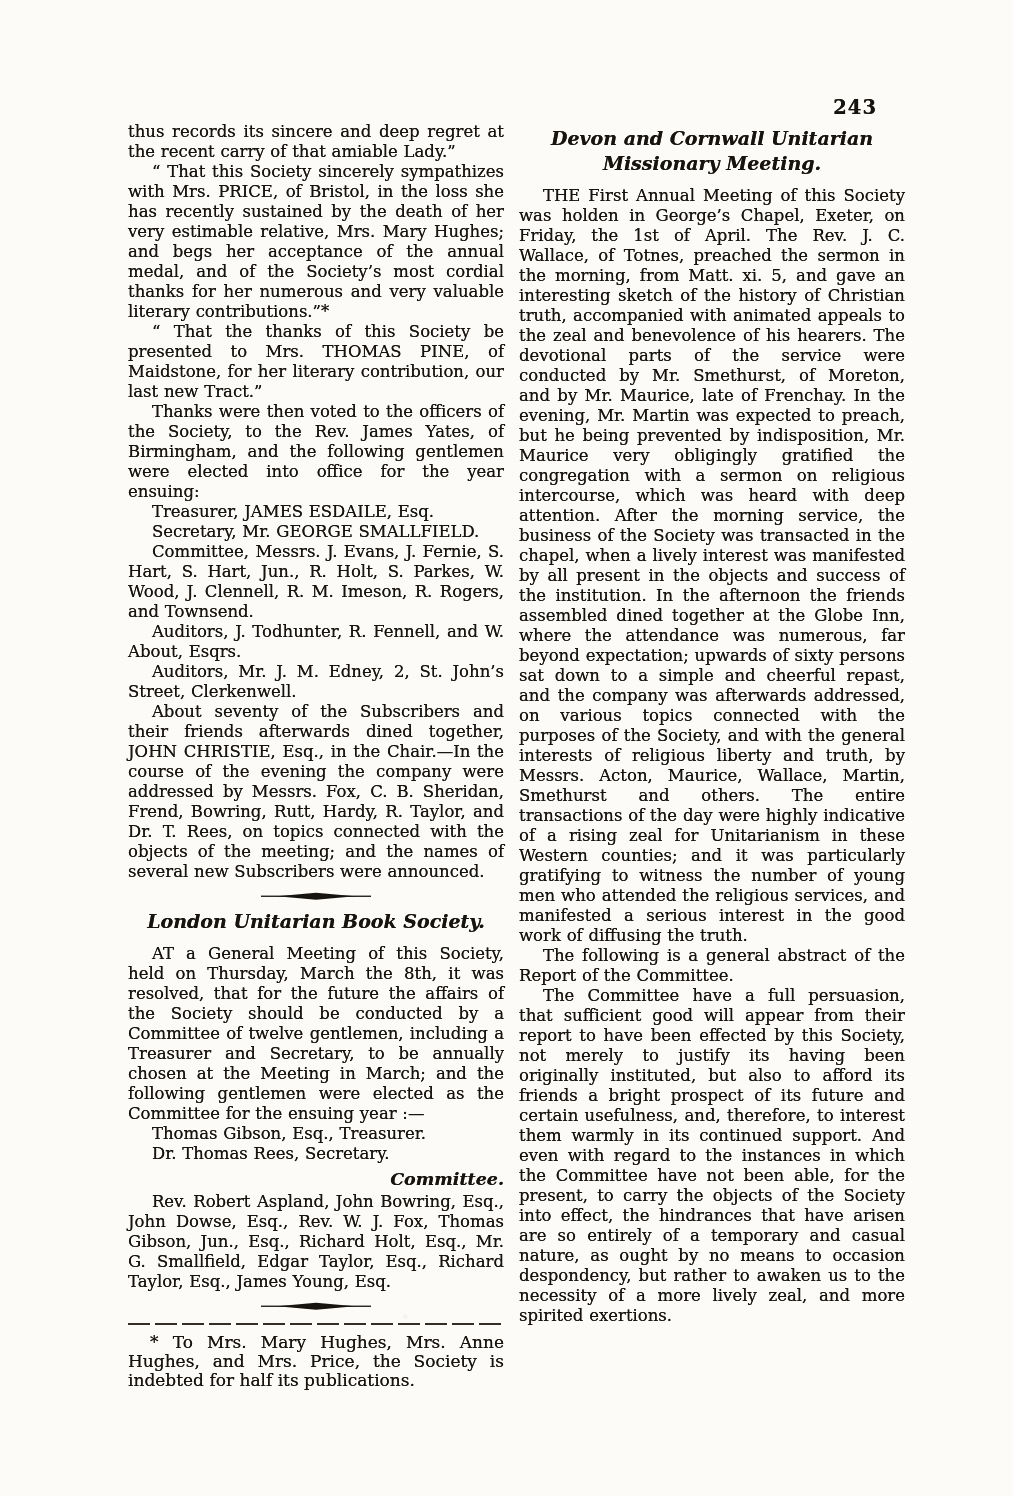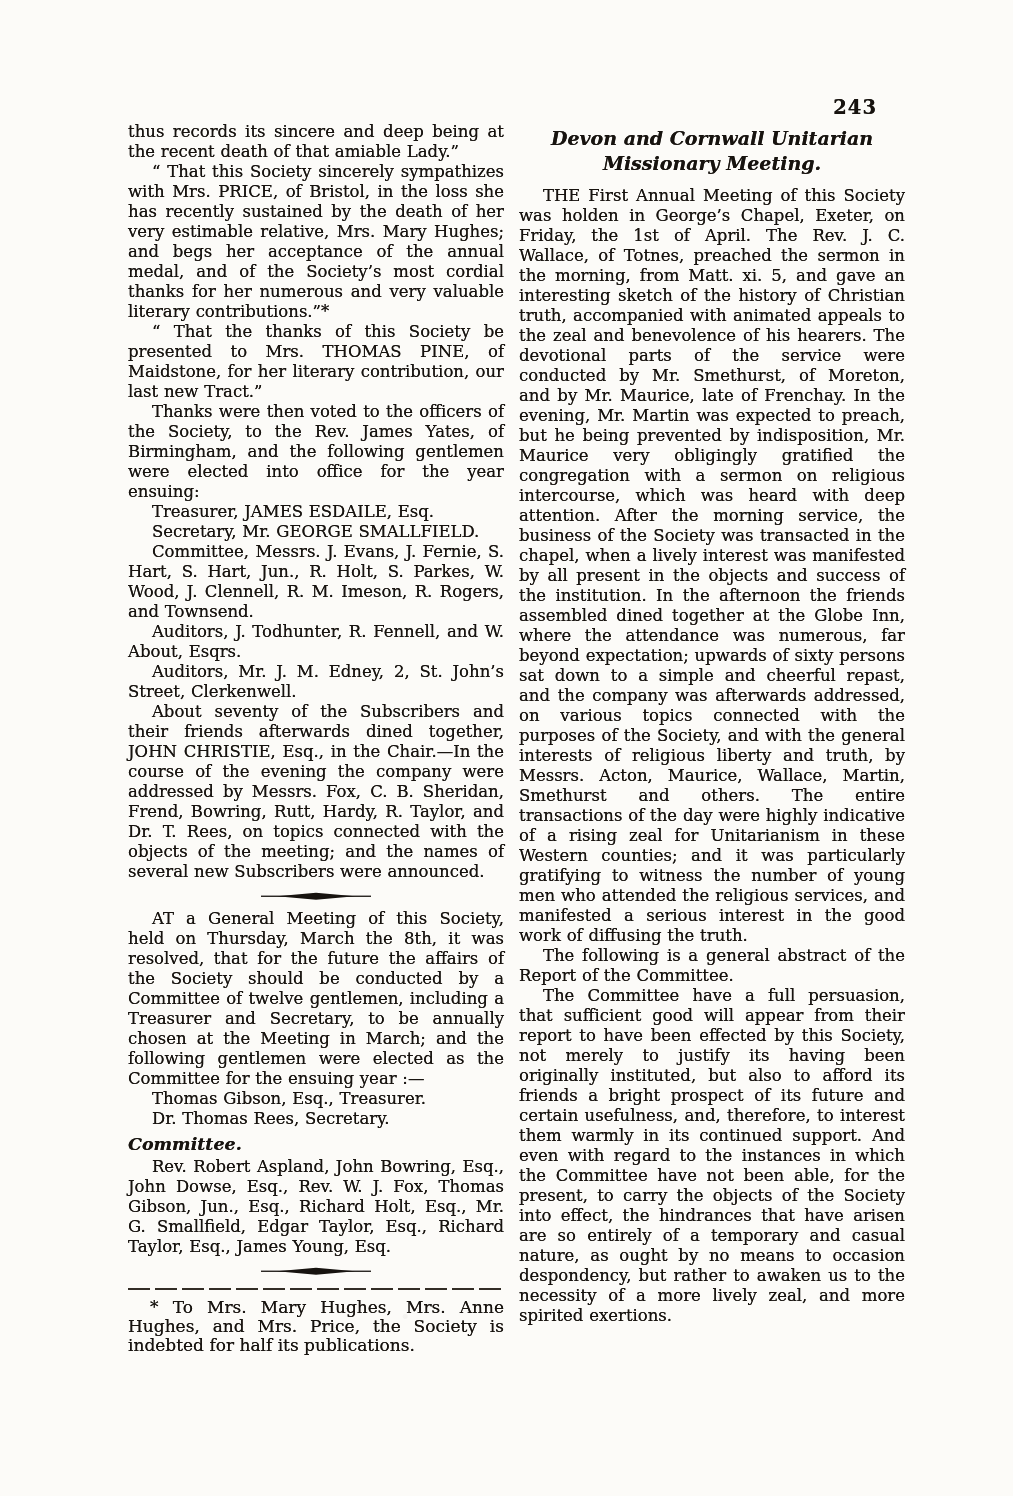--- a/index.html
+++ b/index.html
@@ -65,21 +65,21 @@
   .section-heading {
     margin: 4px 0 10px 0;
     text-align: center;
     font-size: 19px;
     line-height: 25px;
     font-style: italic;
     font-weight: bold;
   }
   .committee-heading {
     margin: 4px 0 2px 0;
-    text-align: left;
+    text-align: right;
     font-size: 17.5px;
     line-height: 22px;
     font-style: italic;
     font-weight: bold;
   }
   .divider {
     display: flex;
     justify-content: center;
     margin: 10px 0 8px 0;
   }
@@ -104,38 +104,39 @@
 
 <div class="page">
 
   <div class="running-header ink">
     <span class="page-number">243</span>
   </div>
 
   <div class="columns">
 
     <div class="col col-left ink">
-      <p class="para noindent">thus records its sincere and deep being at the recent death of that amiable Lady.”</p>
+      <p class="para noindent">thus records its sincere and deep regret at the recent carry of that amiable Lady.”</p>
       <p class="para">“ That this Society sincerely sympathizes with Mrs. PRICE, of Bristol, in the loss she has recently sustained by the death of her very estimable relative, Mrs. Mary Hughes; and begs her acceptance of the annual medal, and of the Society’s most cordial thanks for her numerous and very valuable literary contributions.”*</p>
       <p class="para">“ That the thanks of this Society be presented to Mrs. THOMAS PINE, of Maidstone, for her literary contribution, our last new Tract.”</p>
       <p class="para">Thanks were then voted to the officers of the Society, to the Rev. James Yates, of Birmingham, and the following gentlemen were elected into office for the year ensuing:</p>
       <p class="para">Treasurer, JAMES ESDAILE, Esq.</p>
       <p class="para">Secretary, Mr. GEORGE SMALLFIELD.</p>
       <p class="para">Committee, Messrs. J. Evans, J. Fernie, S. Hart, S. Hart, Jun., R. Holt, S. Parkes, W. Wood, J. Clennell, R. M. Imeson, R. Rogers, and Townsend.</p>
       <p class="para">Auditors, J. Todhunter, R. Fennell, and W. About, Esqrs.</p>
       <p class="para">Auditors, Mr. J. M. Edney, 2, St. John’s Street, Clerkenwell.</p>
       <p class="para">About seventy of the Subscribers and their friends afterwards dined together, JOHN CHRISTIE, Esq., in the Chair.—In the course of the evening the company were addressed by Messrs. Fox, C. B. Sheridan, Frend, Bowring, Rutt, Hardy, R. Taylor, and Dr. T. Rees, on topics connected with the objects of the meeting; and the names of several new Subscribers were announced.</p>
 
       <div class="divider">
         <svg width="110" height="9" viewBox="0 0 110 9" aria-hidden="true">
           <rect x="0" y="3.6" width="110" height="1.3" fill="#17130f"></rect>
           <polygon points="16,4.2 55,0.8 94,4.2 55,7.8" fill="#17130f"></polygon>
         </svg>
       </div>
 
+      <h2 class="section-heading">London Unitarian Book Society.</h2>
 
       <p class="para">AT a General Meeting of this Society, held on Thursday, March the 8th, it was resolved, that for the future the affairs of the Society should be conducted by a Committee of twelve gentlemen, including a Treasurer and Secretary, to be annually chosen at the Meeting in March; and the following gentlemen were elected as the Committee for the ensuing year :—</p>
       <p class="para">Thomas Gibson, Esq., Treasurer.</p>
       <p class="para">Dr. Thomas Rees, Secretary.</p>
 
       <h3 class="committee-heading">Committee.</h3>
       <p class="para">Rev. Robert Aspland, John Bowring, Esq., John Dowse, Esq., Rev. W. J. Fox, Thomas Gibson, Jun., Esq., Richard Holt, Esq., Mr. G. Smallfield, Edgar Taylor, Esq., Richard Taylor, Esq., James Young, Esq.</p>
 
       <div class="divider">
         <svg width="110" height="9" viewBox="0 0 110 9" aria-hidden="true">

